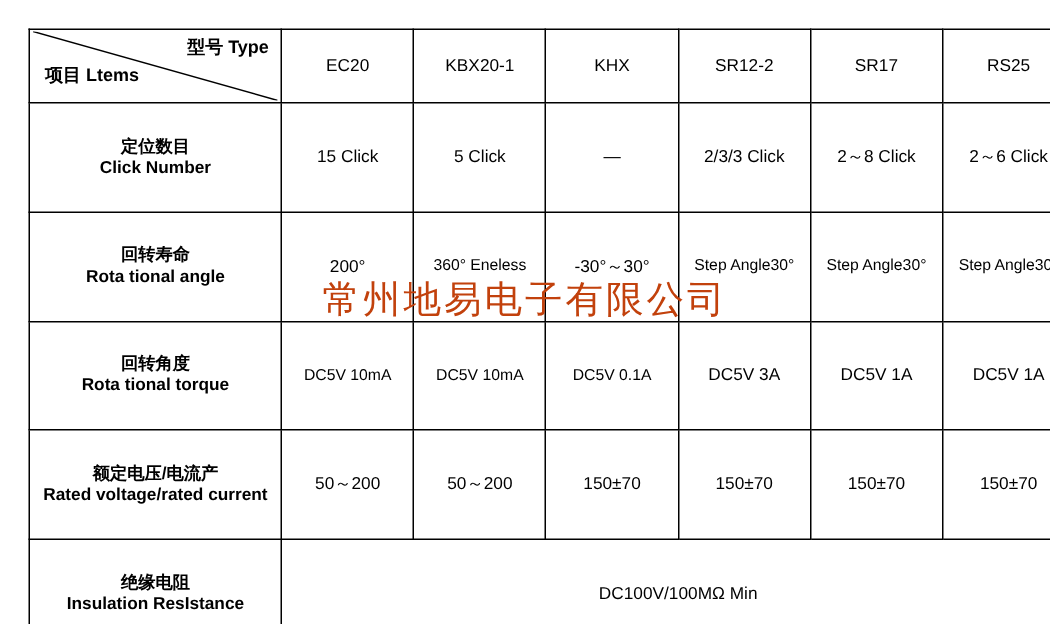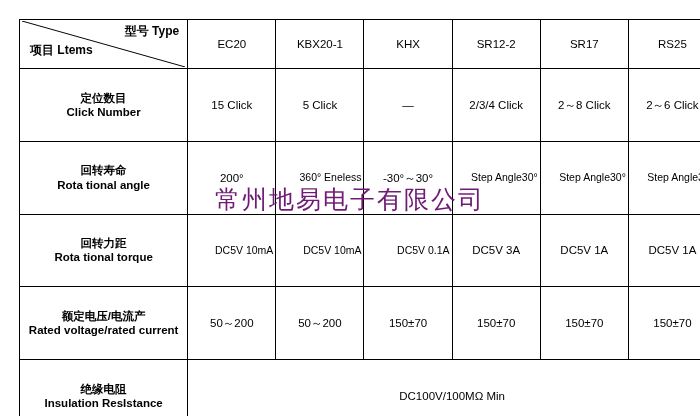--- a/index.html
+++ b/index.html
@@ -104,35 +104,34 @@
   td.colhead {
     font-size: 12.5px;
     font-weight: normal;
   }
 
   td.val {
     font-size: 11.5px;
   }
   td.val.small {
     font-size: 10.5px;
-    text-align: right;
   }
   td.wide {
     font-size: 12px;
   }
 
   
   .watermark {
     position: absolute;
     left: 0;
     top: 183px;
     width: 700px;
     text-align: center;
     font-size: 25px;
-    color: #701a75;
+    color: #c2410c;
     letter-spacing: 2px;
     pointer-events: none;
     z-index: 5;
     font-family: "DejaVu Sans", sans-serif;
   }
 </style>
 </head>
 <body>
 
 <div id="spec-table-wrap">
@@ -169,41 +168,41 @@
       </tr>
 
       <tr>
         <td class="rowlabel">
           <span class="l1">定位数目</span>
           <span class="l2">Click Number</span>
         </td>
         <td class="val">15 Click</td>
         <td class="val">5 Click</td>
         <td class="val">—</td>
-        <td class="val">2/3/4 Click</td>
+        <td class="val">2/3/3 Click</td>
         <td class="val">2～8 Click</td>
         <td class="val">2～6 Click</td>
       </tr>
 
       <tr>
         <td class="rowlabel">
           <span class="l1">回转寿命</span>
           <span class="l2">Rota tional angle</span>
         </td>
         <td class="val">200°</td>
         <td class="val small">360° Eneless</td>
         <td class="val">-30°～30°</td>
         <td class="val small">Step Angle30°</td>
         <td class="val small">Step Angle30°</td>
         <td class="val small">Step Angle30°</td>
       </tr>
 
       <tr>
         <td class="rowlabel">
-          <span class="l1">回转力距</span>
+          <span class="l1">回转角度</span>
           <span class="l2">Rota tional torque</span>
         </td>
         <td class="val small">DC5V 10mA</td>
         <td class="val small">DC5V 10mA</td>
         <td class="val small">DC5V 0.1A</td>
         <td class="val">DC5V 3A</td>
         <td class="val">DC5V 1A</td>
         <td class="val">DC5V 1A</td>
       </tr>
 

